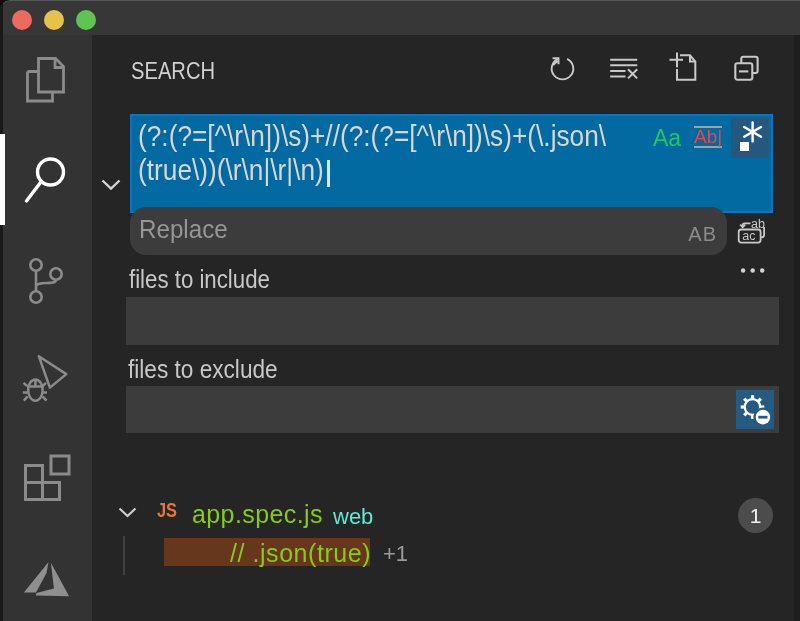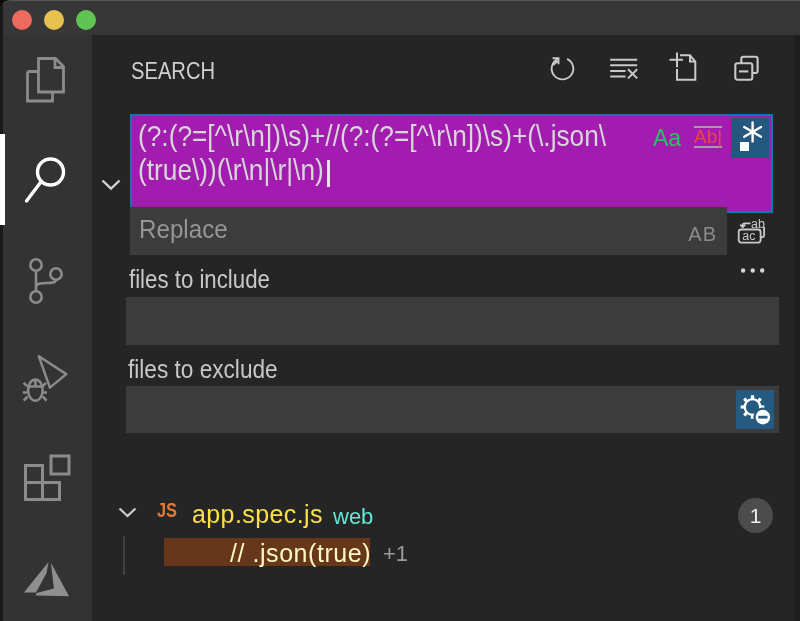--- a/index.html
+++ b/index.html
@@ -14,53 +14,53 @@
   #leftstrip { left:0; top:0; width:3px; height:621px; background:#19191a; }
   #actbar { left:3px; top:35px; width:89px; height:586px; background:#333333; }
   #editorstrip { left:794px; top:35px; width:6px; height:586px; background:#1e1e1e; }
   #activeind { left:0px; top:134px; width:5px; height:91px; background:#ffffff; }
   svg { position:absolute; overflow:visible; }
 
   
   .t { position:absolute; color:#cccccc; white-space:pre; }
   #searchtitle { left:131px; top:57px; font-size:24px; color:#d0d0d0; transform:scaleX(0.84); transform-origin:left top; }
 
-  #searchbox { left:130px; top:114px; width:643px; height:99px; background:#a21caf;
+  #searchbox { left:130px; top:114px; width:643px; height:99px; background:#0369a1;
     border:2px solid #1073bd;padding-left:20px; }
   #sline1, #sline2 { position:absolute; left:6px; color:#d7d7d7; font-size:30px; line-height:30px;
     transform:scaleX(0.875); transform-origin:left top; }
   #sline1 { top:5px; }
   #sline2 { top:39px; }
   #cursor { position:absolute; background:#e6e6e6; width:3px; height:27px; }
   #aa { left:653px; top:125px; font-size:23px; color:#22c55e; }
   #ww { left:694px; top:126px; width:28px; height:22px; border-top:2px solid #a0a0a0;
     border-bottom:2px solid #a0a0a0; color:#ef4444; font-size:19px; text-align:center; line-height:18px; }
   #rxbtn { left:731px; top:118px; width:38px; height:40px; background:#25587e; }
 
-  #replacebox { left:130px; top:207px; width:597px; height:48px; background:#3c3c3c; }
+  #replacebox { left:130px; top:207px; width:597px; height:48px; background:#3c3c3c;border-radius:16px; }
   #replaceph { position:absolute; left:9px; top:7px; font-size:26px; color:#969696; transform:scaleX(0.93); transform-origin:left top; }
   #ab { position:absolute; right:10px; top:16px; font-size:20px; color:#8b8b8b; letter-spacing:1px; }
 
   #inclabel { left:129px; top:264px; font-size:26px; transform:scaleX(0.855); transform-origin:left top; color:#c8c8c8; }
   #incbox { left:126px; top:297px; width:653px; height:48px; background:#3c3c3c; }
   #exclabel { left:128px; top:354px; font-size:26px; transform:scaleX(0.87); transform-origin:left top; color:#c8c8c8; }
   #excbox { left:126px; top:386px; width:653px; height:47px; background:#3c3c3c; }
   #gearbtn { left:736px; top:390px; width:38px; height:39px; background:#255b80; }
 
   #msg { left:134px; top:443px; font-size:25px; color:#c8c8c8; }
   #msg a { color:#c2c2c2; text-decoration:none; border-bottom:2px solid #bdbdbd; }
 
   #jsicon { left:157px; top:498px; font-size:21px; font-weight:bold; color:#e37933; transform:scaleX(0.78); transform-origin:left; }
-  #fname { left:192px; top:500px; font-size:25px; color:#fde047; letter-spacing:0.4px; }
+  #fname { left:192px; top:500px; font-size:25px; color:#84cc16; letter-spacing:0.4px; }
   #fdesc { left:333px; top:504px; font-size:22px; color:#5eead4; }
   #badge { left:738px; top:498px; width:35px; height:35px; background:#4c4c4c; border-radius:50%;
     color:#f0f0f0; font-size:21px; text-align:center; line-height:35px; }
   #indent { left:123px; top:536px; width:2px; height:39px; background:#404043; }
   #hl { left:164px; top:538px; width:206px; height:28px; background:#66371a; }
-  #mtext { left:230px; top:539px; font-size:25px; color:#fef9c3; letter-spacing:0.55px; }
+  #mtext { left:230px; top:539px; font-size:25px; color:#84cc16; letter-spacing:0.55px; }
   #plus1 { left:383px; top:541px; font-size:22px; color:#9b9b9b; }
 </style>
 </head>
 <body>
 <div id="win">
   <div class="abs" id="actbar"></div>
   <div class="abs" id="editorstrip"></div>
   <div class="abs" id="titlebar">
     <div class="light" style="left:11.5px;background:#ed6a5f;"></div>
     <div class="light" style="left:44px;background:#e6c14e;"></div>

